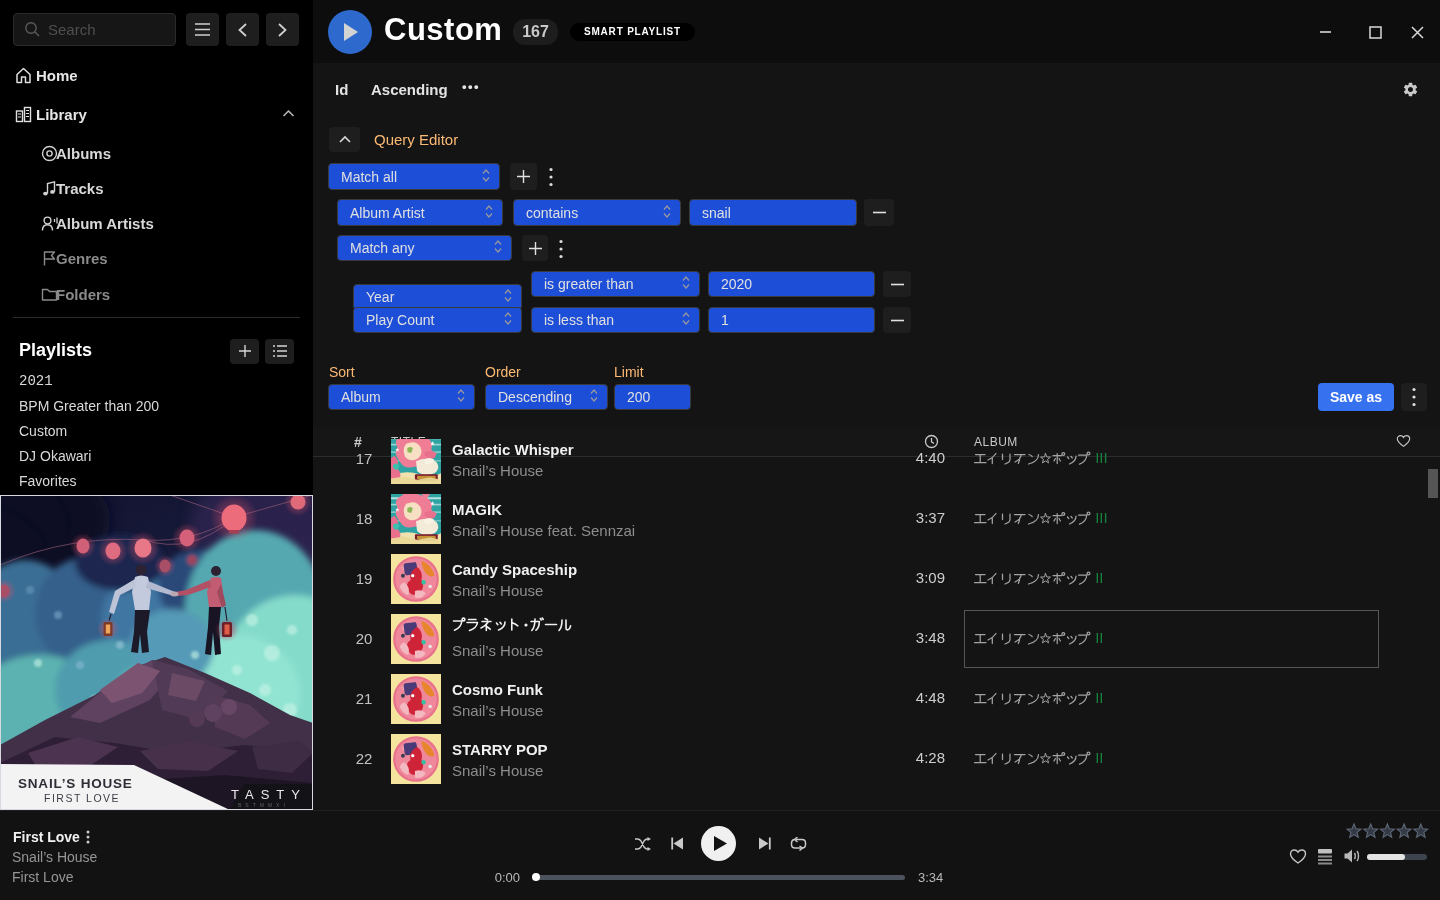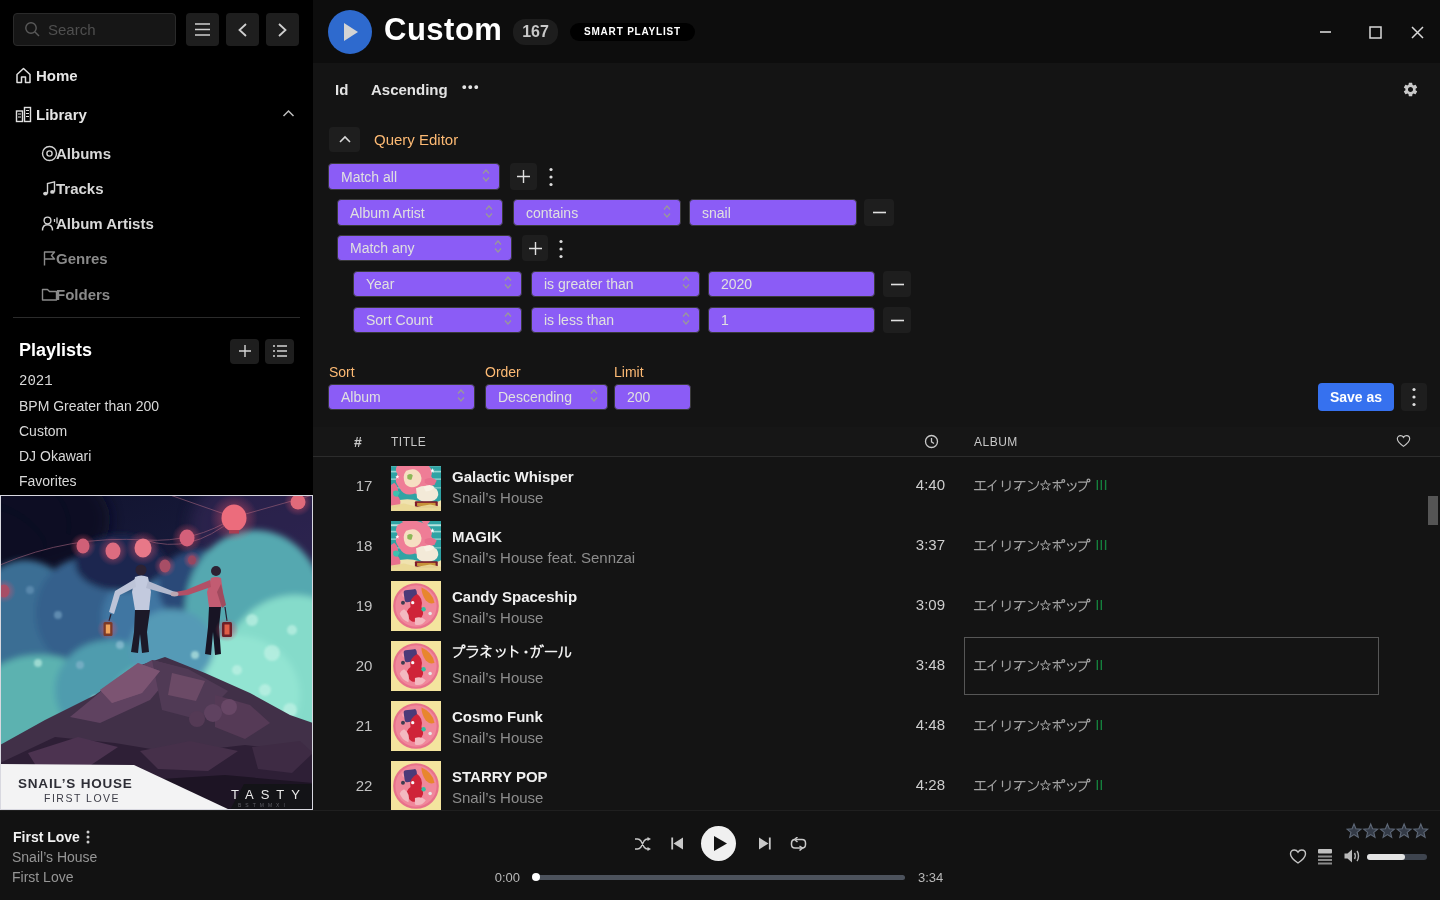--- a/index.html
+++ b/index.html
@@ -36,21 +36,21 @@
   #count { position:absolute; left:200px; top:19px; width:45px; height:26px; background:#1d1d1d;
     border-radius:12px; color:#c9c9c9; font-size:16px; font-weight:bold; text-align:center; line-height:26px; }
   #smart { position:absolute; left:257px; top:23px; height:18px; background:#000; border-radius:9px;
     color:#fff; font-size:10px; font-weight:bold; letter-spacing:0.8px; line-height:18px; padding:0 14px; }
 
   
   #sortrow { position:absolute; left:0; top:63px; width:1127px; height:54px; }
   .sorttxt { position:absolute; top:18px; font-weight:bold; color:#e3e3e3; font-size:15px; }
 
   
-  .select, .input { position:absolute; background:#8b5cf6; border:1px solid #3a3a3a;
+  .select, .input { position:absolute; background:#1d4ed8; border:1px solid #3a3a3a;
     border-radius:4px; color:#e0e0e0; font-size:14px; }
   .select .txt, .input .txt { position:absolute; left:12px; top:50%; transform:translateY(-50%); white-space:nowrap; }
   .select .ud { position:absolute; right:9px; top:50%; transform:translateY(-50%); color:#9a9a9a; }
   .qbtn { position:absolute; background:#1e1e1e; border-radius:4px; color:#e0e0e0; text-align:center; }
   .lbl14 { position:absolute; font-size:14px; color:#fdba74; }
 
   
   #listhead { position:absolute; left:0; top:427px; width:1127px; height:30px; background:#161616;
     border-bottom:1px solid #2c2c2c; color:#c8c8c8; }
   .row { position:absolute; left:0; width:1112px; height:60px; }
@@ -481,41 +481,41 @@
       </div>
     <div class="qbtn" style="left:209px;top:235px;width:26px;height:26px;"><svg width="13" height="13" viewBox="0 0 13 13" style="margin-top:7px;">
           <path d="M6.5 0 V13 M0 6.5 H13" stroke="#e0e0e0" stroke-width="1.4"></path>
         </svg></div>
     <div class="abs" style="left:246px;top:239px;"><svg width="4" height="20" viewBox="0 0 4 20">
           <circle cx="2" cy="2.5" r="1.6" fill="#ddd"></circle>
           <circle cx="2" cy="10" r="1.6" fill="#ddd"></circle>
           <circle cx="2" cy="17.5" r="1.6" fill="#ddd"></circle>
         </svg></div>
 
-    <div class="select" style="left:40px;top:271px;width:169px;height:26px;">
+    <div class="select" style="left:40px;top:284px;width:169px;height:26px;">
         <span class="txt">Year</span>
         <span class="ud"><svg width="8" height="14" viewBox="0 0 8 14">
             <path d="M1 5 L4 1.5 L7 5 M1 9 L4 12.5 L7 9" stroke="#999" stroke-width="1.2" fill="none"></path>
           </svg></span>
       </div>
     <div class="select" style="left:218px;top:271px;width:169px;height:26px;">
         <span class="txt">is greater than</span>
         <span class="ud"><svg width="8" height="14" viewBox="0 0 8 14">
             <path d="M1 5 L4 1.5 L7 5 M1 9 L4 12.5 L7 9" stroke="#999" stroke-width="1.2" fill="none"></path>
           </svg></span>
       </div>
     <div class="input" style="left:395px;top:271px;width:167px;height:26px;">
         <span class="txt">2020</span>
       </div>
     <div class="qbtn" style="left:570px;top:271px;width:28px;height:26px;"><svg width="13" height="3" viewBox="0 0 13 3" style="margin-top:12px;">
           <path d="M0 1.5 H13" stroke="#e0e0e0" stroke-width="1.6"></path>
         </svg></div>
 
     <div class="select" style="left:40px;top:307px;width:169px;height:26px;">
-        <span class="txt">Sort Count</span>
+        <span class="txt">Play Count</span>
         <span class="ud"><svg width="8" height="14" viewBox="0 0 8 14">
             <path d="M1 5 L4 1.5 L7 5 M1 9 L4 12.5 L7 9" stroke="#999" stroke-width="1.2" fill="none"></path>
           </svg></span>
       </div>
     <div class="select" style="left:218px;top:307px;width:169px;height:26px;">
         <span class="txt">is less than</span>
         <span class="ud"><svg width="8" height="14" viewBox="0 0 8 14">
             <path d="M1 5 L4 1.5 L7 5 M1 9 L4 12.5 L7 9" stroke="#999" stroke-width="1.2" fill="none"></path>
           </svg></span>
       </div>
@@ -558,21 +558,21 @@
     <span class="abs" style="left:661px;top:8px;font-size:12px;letter-spacing:0.5px;">ALBUM</span>
     <svg class="abs" style="left:611px;top:7px;" width="15" height="15" viewBox="0 0 15 15">
         <circle cx="7.5" cy="7.5" r="6" stroke="#c8c8c8" stroke-width="1.3" fill="none"></circle>
         <path d="M7.5 4 V7.8 L10 9.5" stroke="#c8c8c8" stroke-width="1.3" fill="none"></path>
       </svg>
     <svg class="abs" style="left:1083px;top:7px;" width="15" height="14" viewBox="0 0 18 17">
         <path d="M9 15 C4 11.5 1.5 8.8 1.5 5.9 C1.5 3.6 3.2 2 5.3 2 C6.8 2 8.2 2.8 9 4.1 C9.8 2.8 11.2 2 12.7 2 C14.8 2 16.5 3.6 16.5 5.9 C16.5 8.8 14 11.5 9 15 Z" stroke="#c8c8c8" stroke-width="1.4" fill="none"></path>
       </svg>
   </div>
 
-  <div id="tracks" style="position:absolute;left:0;top:466px;width:1127px;height:353px;overflow:hidden;">
+  <div id="tracks" style="position:absolute;left:0;top:439px;width:1127px;height:353px;overflow:hidden;">
     <div class="row" style="top:-10px;">
       <span class="num">17</span>
         <svg class="thumb">
           <use href="#coverA"></use>
         </svg>
       <span class="ttl">Galactic Whisper</span>
         <span class="art">Snail’s House</span>
       <span class="dur">4:40</span>
       <span class="alb"><svg width="118" height="16" viewBox="0 0 118 16" style="vertical-align:-3px;">
             <use href="#jp1"></use>

